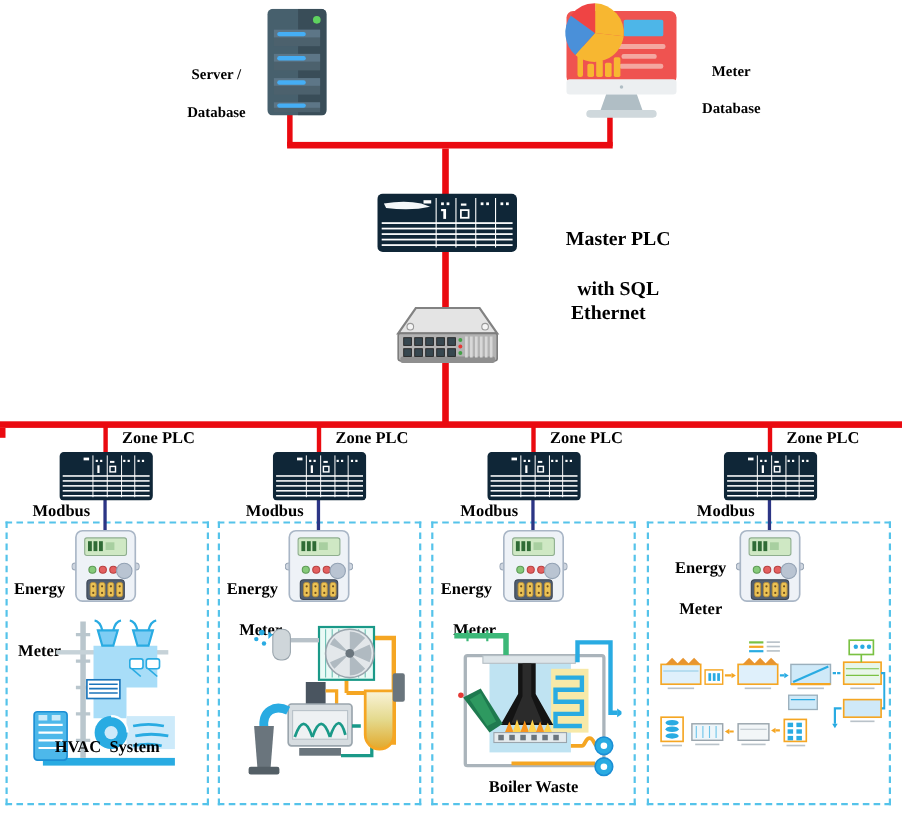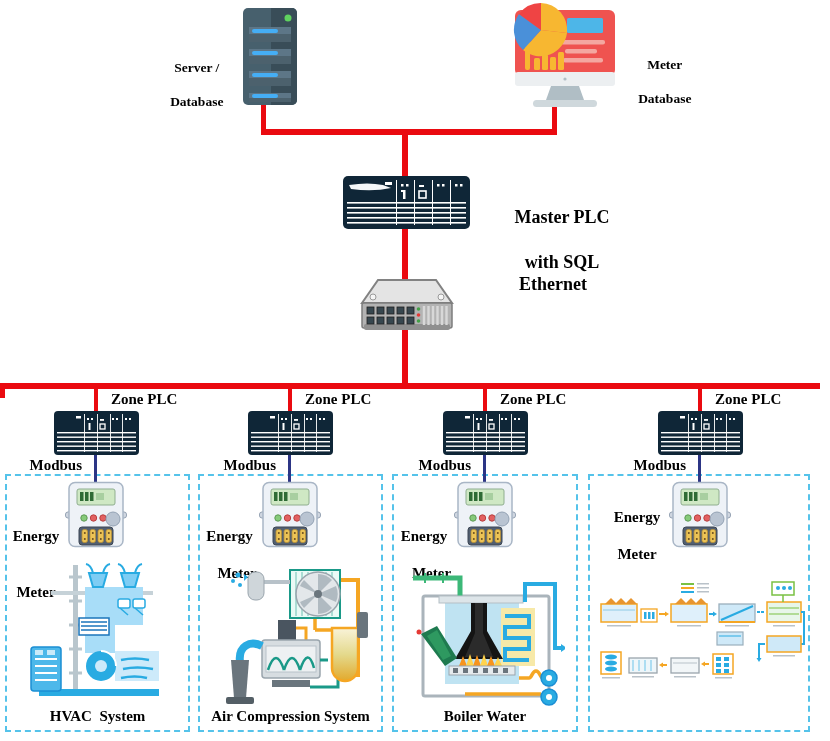--- a/index.html
+++ b/index.html
@@ -289,21 +289,21 @@
       <g stroke="#fff" stroke-width="2">
           <line x1="12" y1="96" x2="34" y2="96"></line>
           <line x1="12" y1="103" x2="34" y2="103"></line>
           <line x1="12" y1="110" x2="34" y2="110"></line>
           <line x1="12" y1="117" x2="34" y2="117"></line>
         </g>
       <rect x="12" y="87" width="8" height="5" fill="#fff" opacity="0.7"></rect>
         <rect x="24" y="87" width="8" height="5" fill="#fff" opacity="0.7"></rect>
     </svg>
   </div>
-  <div class="lbl s15 ctr" style="left:5px;top:707px;width:185px;"><span>HVAC  System</span></div>
+  <div class="lbl s15 ctr" style="left:5px;top:671px;width:185px;"><span>HVAC  System</span></div>
 
   <div class="red" style="left:288px;top:388px;width:4px;height:25px;"></div>
   <div class="lbl s15" style="left:305px;top:390px;"><span>Zone PLC</span></div>
   <div class="zone-box" style="left:198px;width:185px;"></div>
   <div class="navy" style="left:288px;top:454px;width:3px;height:29px;"></div>
   <div class="lbl s15 rgt" style="left:200px;top:456px;width:76px;"><span>Modbus</span></div>
 
   <div class="abs" style="left:248px;top:411px;">
     <svg width="85" height="44" viewBox="0 0 85 44">
       <rect x="0" y="0" width="85" height="44" rx="4" fill="var(--plc-navy)"></rect>
@@ -423,21 +423,20 @@
           <linearGradient id="tank2" x1="0" y1="0" x2="0" y2="1">
             <stop offset="0" stop-color="#f9f3d9"></stop>
             <stop offset="0.5" stop-color="#e4d98c"></stop>
             <stop offset="1" stop-color="#e2a92c"></stop>
           </linearGradient>
         </defs>
       <path d="M122 68 h26 v40 a13 13 0 0 1 -26 0 Z" fill="url(#tank2)" stroke="#f5a623" stroke-width="2.5"></path>
       <rect x="147" y="52" width="11" height="26" rx="2" fill="#6a757d"></rect>
     </svg>
   </div>
-  <div class="lbl s15 ctr" style="left:198px;top:707px;width:185px;"><span>Air Compression System</span></div>
 
   <div class="red" style="left:483px;top:388px;width:4px;height:25px;"></div>
   <div class="lbl s15" style="left:500px;top:390px;"><span>Zone PLC</span></div>
   <div class="zone-box" style="left:392px;width:186px;"></div>
   <div class="navy" style="left:483px;top:454px;width:3px;height:29px;"></div>
   <div class="lbl s15 rgt" style="left:395px;top:456px;width:76px;"><span>Modbus</span></div>
 
   <div class="abs" style="left:443px;top:411px;">
     <svg width="85" height="44" viewBox="0 0 85 44">
       <rect x="0" y="0" width="85" height="44" rx="4" fill="var(--plc-navy)"></rect>
@@ -546,21 +545,21 @@
       <path d="M114 118 h10 c3 0 3 -7 7 -7 s4 7 7 7" fill="none" stroke="#f5a623" stroke-width="3.5"></path>
       <path d="M60 134 H136" fill="none" stroke="#f5a623" stroke-width="3.5"></path>
       <g>
         <circle cx="144" cy="118" r="8" fill="#29abe2" stroke="#1b8ed4" stroke-width="1.5"></circle>
           <circle cx="144" cy="118" r="3" fill="#fff"></circle>
         <circle cx="144" cy="137" r="8" fill="#29abe2" stroke="#1b8ed4" stroke-width="1.5"></circle>
           <circle cx="144" cy="137" r="3" fill="#fff"></circle>
       </g>
     </svg>
   </div>
-  <div class="lbl s15 ctr" style="left:392px;top:707px;width:186px;"><span>Boiler Water</span></div>
+  <div class="lbl s15 ctr" style="left:392px;top:707px;width:186px;"><span>Boiler Waste</span></div>
 
   <div class="red" style="left:698px;top:388px;width:4px;height:25px;"></div>
   <div class="lbl s15" style="left:715px;top:390px;"><span>Zone PLC</span></div>
   <div class="zone-box" style="left:588px;width:222px;"></div>
   <div class="navy" style="left:698px;top:454px;width:3px;height:29px;"></div>
   <div class="lbl s15 rgt" style="left:610px;top:456px;width:76px;"><span>Modbus</span></div>
 
   <div class="abs" style="left:658px;top:411px;">
     <svg width="85" height="44" viewBox="0 0 85 44">
       <rect x="0" y="0" width="85" height="44" rx="4" fill="var(--plc-navy)"></rect>

